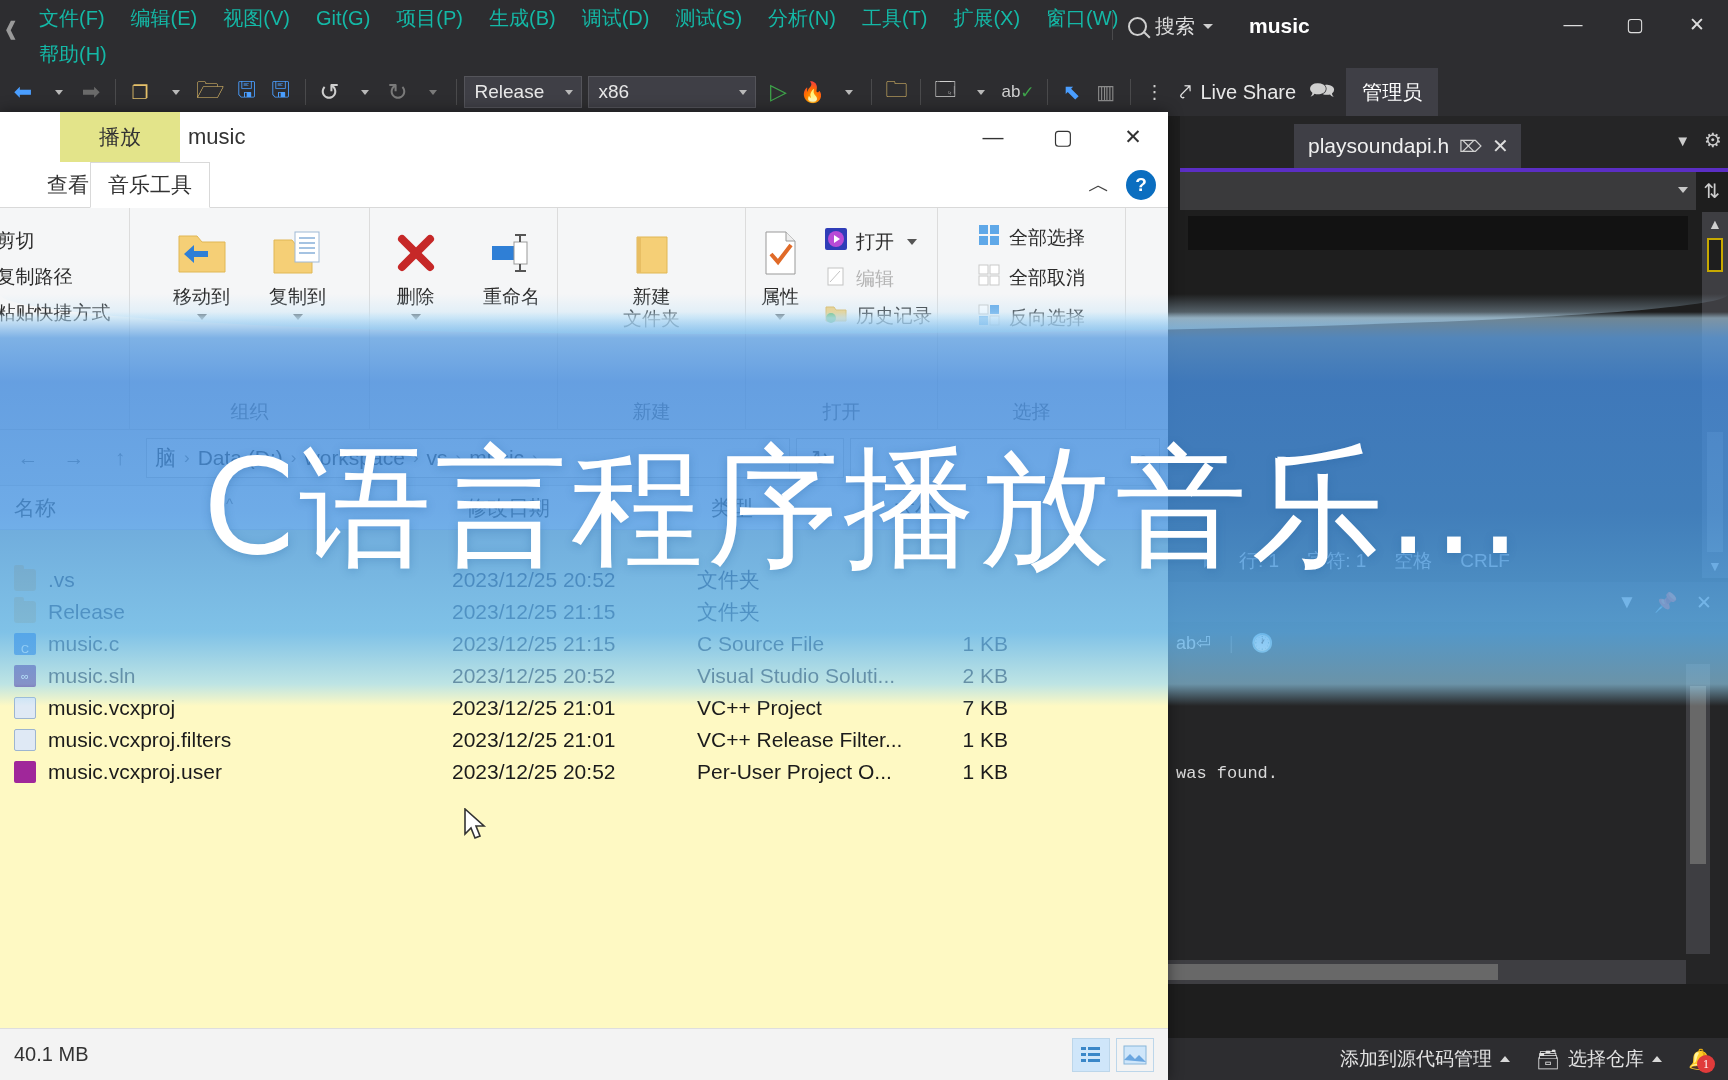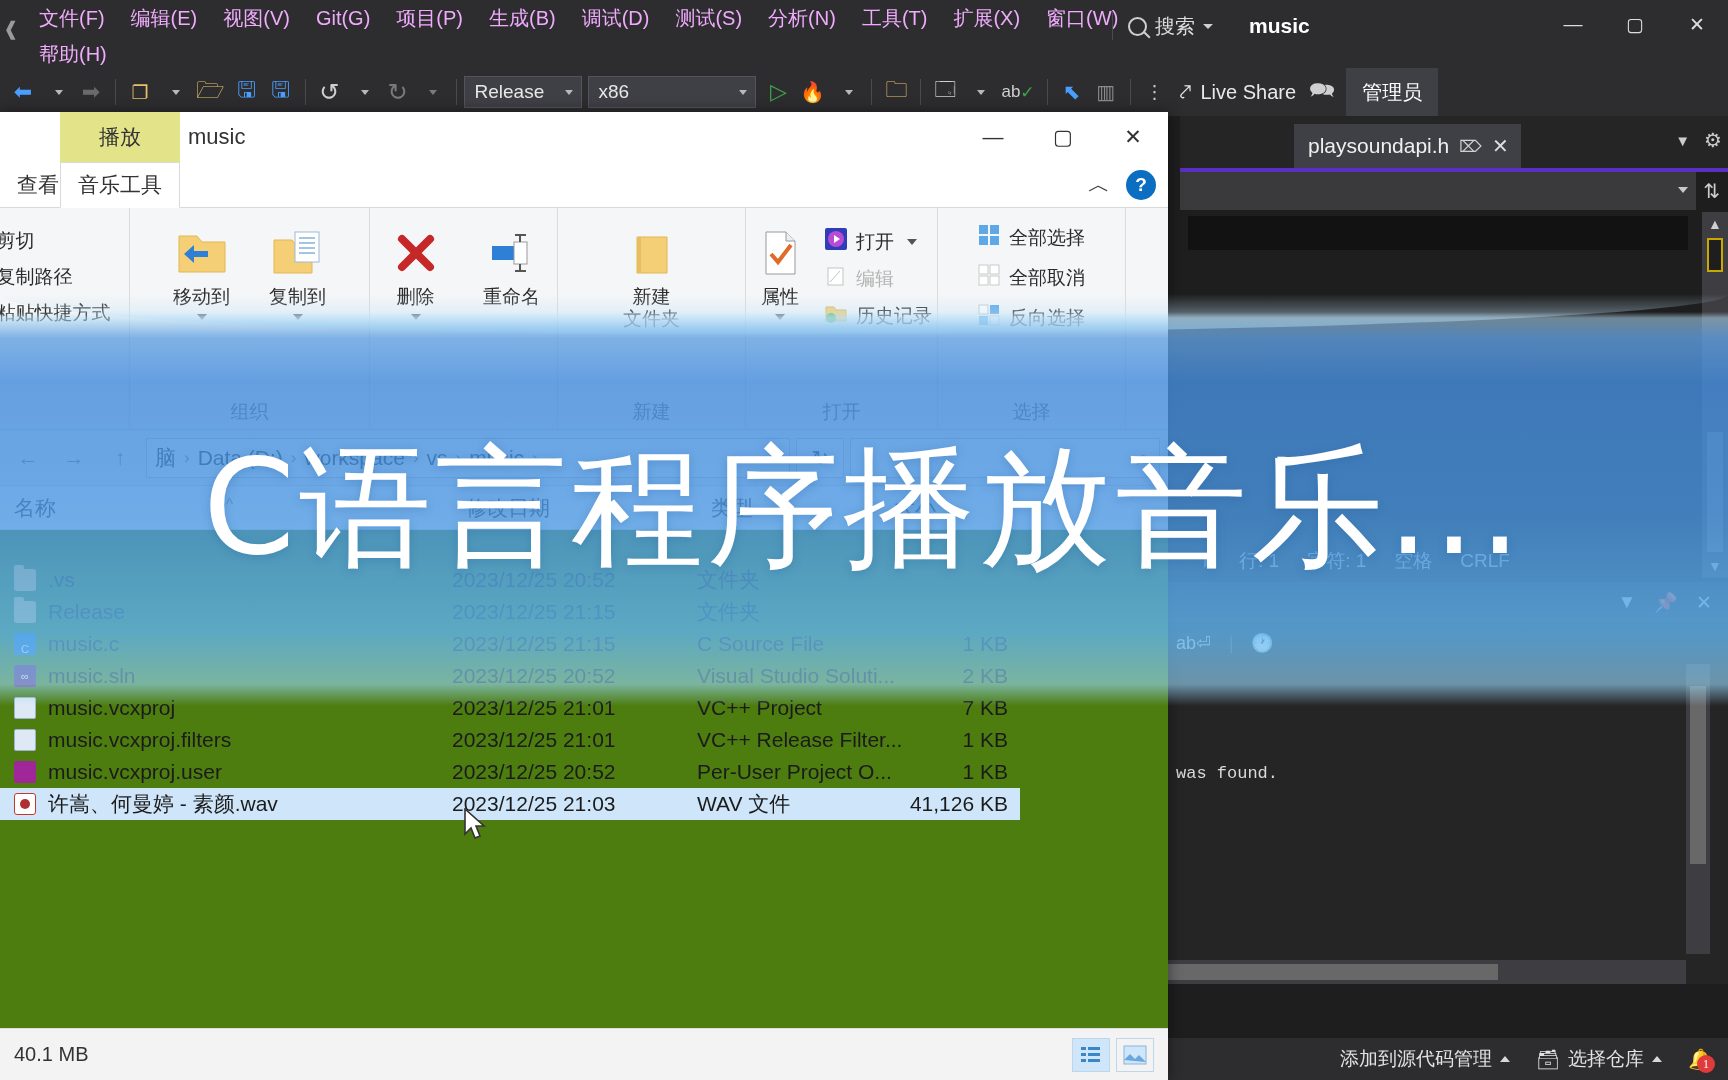--- a/index.html
+++ b/index.html
@@ -18,21 +18,21 @@
   }
   .vs-back-chev {
     position:absolute; left:0; top:8px; width:22px; height:40px;
     display:flex; align-items:center; justify-content:center;
     color:#9a9a9a; font-size:19px;
   }
   .menu-row { position:absolute; left:26px; top:0; display:flex; }
   .menu-row2 { position:absolute; left:26px; top:36px; display:flex;text-align:center; }
   .menu-item {
     padding:0 13px; height:36px; line-height:36px;
-    font-size:20px; color:#f0abfc; white-space:nowrap; cursor:default;
+    font-size:20px; color:#14b8a6; white-space:nowrap; cursor:default;
   }
 
   .vs-sep-v { position:absolute; width:1px; background:#4a4a4c; }
 
   .vs-search {
     position:absolute; left:1128px; top:8px; height:36px;
     display:flex; align-items:center; gap:8px; font-size:20px; color:#ddd;
   }
   .vs-search .mag {
     width:19px;height:19px;border:2px solid #cfcfcf;border-radius:50%;
@@ -145,21 +145,21 @@
     width:120px; height:50px; background:#e3e48a; color:#333; font-size:21px;
     display:flex; align-items:center; justify-content:center;
   }
   .ex-title { position:absolute; left:188px; top:0; height:50px; line-height:50px; font-size:22px; color:#333; }
   .ex-wincontrols { position:absolute; right:0; top:0; display:flex; }
   .ex-wc { width:70px; height:50px; display:flex; align-items:center; justify-content:center;
      font-size:21px; color:#333; }
 
   .ex-ribbontabs { position:absolute; top:50px; left:0; width:1168px; height:46px; background:#fff;
      border-bottom:1px solid #d9d9d9;}
-  .rt { height:46px; display:flex; align-items:center; padding:0 17px; font-size:21px; color:#333; }
+  .rt { height:46px; display:flex; align-items:center; padding:0 17px; font-size:21px; color:#333;margin-left:30px; }
   .rt.active { background:#fff; border:1px solid #d9d9d9; border-bottom-color:#fff; position:relative; top:0;}
   .ribbon-right { position:absolute; right:12px; top:8px; display:flex; align-items:center; gap:16px;}
   .help-circle { width:30px;height:30px;border-radius:50%;background:#0b6ec0;color:#fff;
      display:flex;align-items:center;justify-content:center;font-size:19px;font-weight:bold;}
 
   .ex-ribbon { position:absolute; top:96px; left:0; width:1168px; height:222px; background:#f5f6f7;
     border-bottom:1px solid #d7d7d7; display:flex; }
   .rgroup { position:relative; height:222px; display:flex; flex-direction:column;
       align-items:center; border-right:1px solid #dcdcdc; }
   .rgroup-body { flex:1; display:flex; align-items:flex-start; padding-top:10px; gap:4px; }
@@ -189,21 +189,21 @@
     width:310px; height:40px; background:#fff; border:1px solid #c8c8c8;
     display:flex; align-items:center; justify-content:flex-end; padding:0 10px; color:#666;
   }
 
   
   .ex-colhdr { position:absolute; top:374px; left:0; width:1168px; height:44px;
      background:#fff; border-bottom:1px solid #e1e1e1; font-size:21px; color:#333;}
   .ch { position:absolute; top:0; height:44px; line-height:44px; padding-left:14px; }
   .ch .sortarrow { position:absolute; left:50%; top:-4px; font-size:15px; color:#777;}
 
-  .ex-list { position:absolute; top:418px; left:0; width:1168px; bottom:52px; background:#4d7c0f; }
+  .ex-list { position:absolute; top:418px; left:0; width:1168px; bottom:52px; background:#fef9c3; }
   .row { position:absolute; left:0; width:1020px; height:32px; display:flex; align-items:center;
      font-size:21px; color:#1b1b1b; }
   .row.selected { background:#cfe6fa; }
   .cell-name { position:absolute; left:14px; display:flex; align-items:center; gap:12px; white-space:nowrap;}
   .cell-date { position:absolute; left:452px; }
   .cell-type { position:absolute; left:697px; }
   .cell-size { position:absolute; left:880px; width:128px; text-align:right;}
 
   .ico { width:22px; height:22px; flex:0 0 22px; position:relative; }
   .ico-folder { background:#ffcf6b; border-radius:2px 3px 3px 3px;}
@@ -746,31 +746,20 @@
     <div class="row" style="top:226px;">
       <span class="cell-name">
         <span class="ico ico-user"></span>
         <span>music.vcxproj.user</span>
       </span>
       <span class="cell-date">2023/12/25 20:52</span>
       <span class="cell-type">Per-User Project O...</span>
       <span class="cell-size">1 KB</span>
     </div>
 
-    <div class="row selected" style="top:258px;">
-      <span class="cell-name">
-        <span class="ico ico-wav">
-            <i></i>
-          </span>
-        <span>许嵩、何曼婷 - 素颜.wav</span>
-      </span>
-      <span class="cell-date">2023/12/25 21:03</span>
-      <span class="cell-type">WAV 文件</span>
-      <span class="cell-size">41,126 KB</span>
-    </div>
 
     <svg style="position:absolute;left:463px;top:278px;" width="26" height="34" viewBox="0 0 26 34">
       <path d="M2 1l0 25 6-6 4 10 5-2-4-10 8 0z" fill="#fff" stroke="#333" stroke-width="1.6"></path>
     </svg>
   </div>
 
   <div class="ex-statusbar">
     <span>40.1 MB</span>
     <span class="view-toggle">
       <span class="vt active">

